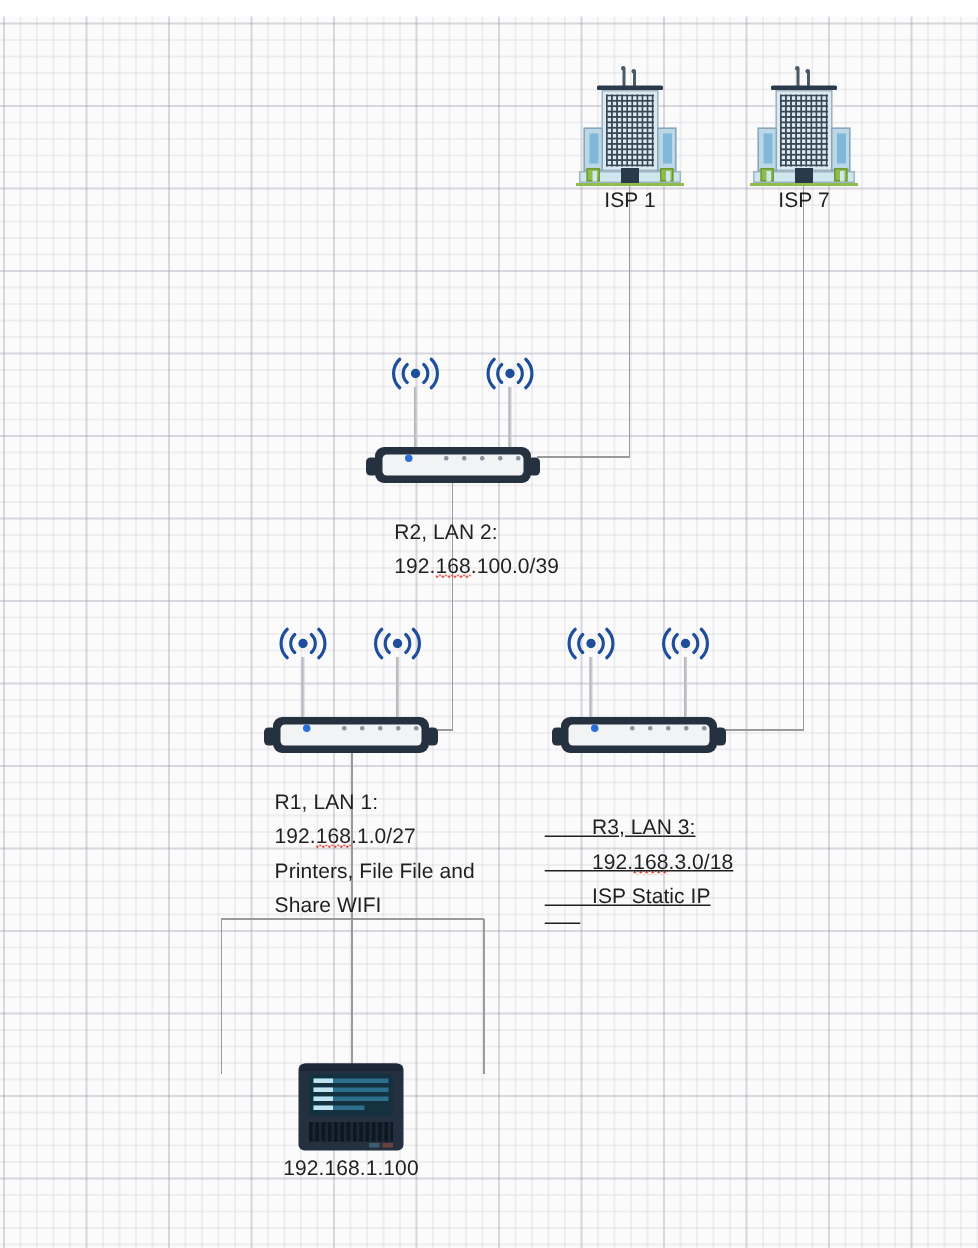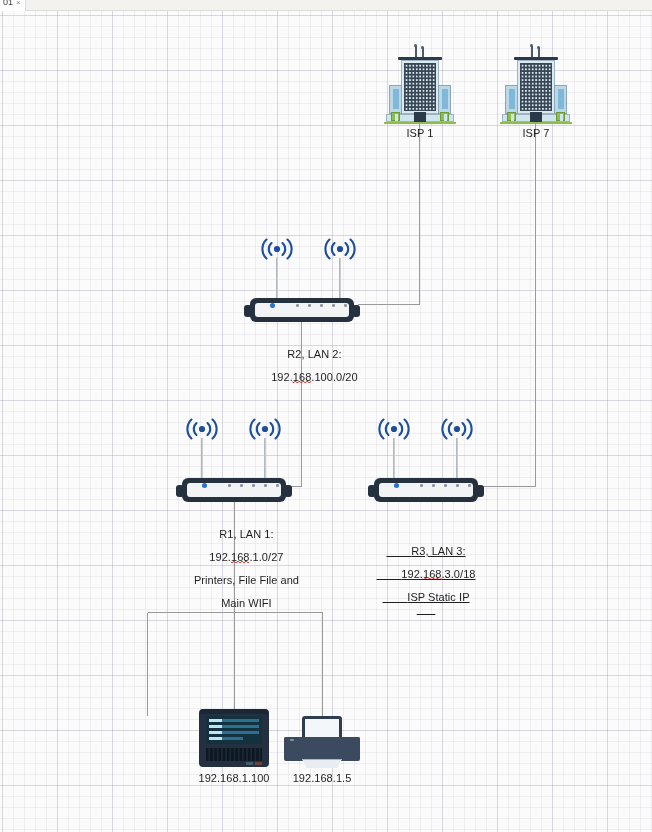--- a/index.html
+++ b/index.html
@@ -53,23 +53,22 @@
 
   
   #links { position: absolute; left: 0; top: 0; width: 652px; height: 821px; }
 
   
   .node { position: absolute; }
   .node-label {
     position: absolute;
     left: 50%;
     transform: translateX(-50%);
-    text-align: center;
     white-space: pre;
-    font-size: 11px;
+    font-size: 14px;
     line-height: 11.6px;
     color: #1f1f1f;
     letter-spacing: 0.05px;
   }
 
   
   .sp {
     position: relative;
     background-image:
       radial-gradient(circle at 1px 1.6px, #e03b2f 0.7px, transparent 0.8px),
@@ -226,26 +225,20 @@
     position: absolute; top: 57px; height: 2.5px; width: 7px;
   }
   .server .ind.a { left: 47px; background: #3e5d6e; }
   .server .ind.b { left: 56px; background: #6d3f3f; }
 </style>
 </head>
 <body>
 
 <div id="app">
 
-  <div id="tabbar">
-    <div id="tab">
-      <span id="tab-label">01</span>
-      <span id="tab-close">×</span>
-    </div>
-  </div>
 
   <div id="canvas">
 
     <svg id="links" viewBox="0 0 652 821" width="652" height="821">
       <g fill="none" stroke="#9a9a9a" stroke-width="1" shape-rendering="crispEdges">
 
         <path d="M419.5 113 L419.5 293.5 L358 293.5"></path>
 
         <path d="M535.5 113 L535.5 475.5 L481 475.5"></path>
 
@@ -345,21 +338,21 @@
         <div class="panel"></div>
         <div class="led" style="left:26px;"></div>
         <div class="port" style="left:52px;"></div>
         <div class="port" style="left:64px;"></div>
         <div class="port" style="left:76px;"></div>
         <div class="port" style="left:88px;"></div>
         <div class="port" style="left:100px;"></div>
       </div>
       <div class="node-label" style="top:101px;">
         <span>R2, LAN 2:</span><br>
-        <span>192.</span><span class="sp">168</span><span>.100.0/20</span>
+        <span>192.</span><span class="sp">168</span><span>.100.0/39</span>
       </div>
     </div>
 
     <div class="node" style="left:176px; top:405px; width:116px;">
       <div class="wifi" style="left:9px; top:0px;">
         <svg width="34" height="26" viewBox="0 0 34 26">
           <circle cx="17" cy="13" r="3.1" fill="#1d4e9c"></circle>
           <path d="M11.5 7 a8 8 0 0 0 0 12" stroke="#1d4e9c" stroke-width="2.1" fill="none" stroke-linecap="round"></path>
           <path d="M6.5 3.5 a13 13 0 0 0 0 19" stroke="#1d4e9c" stroke-width="2.1" fill="none" stroke-linecap="round"></path>
           <path d="M22.5 7 a8 8 0 0 1 0 12" stroke="#1d4e9c" stroke-width="2.1" fill="none" stroke-linecap="round"></path>
@@ -386,21 +379,21 @@
         <div class="port" style="left:52px;"></div>
         <div class="port" style="left:64px;"></div>
         <div class="port" style="left:76px;"></div>
         <div class="port" style="left:88px;"></div>
         <div class="port" style="left:100px;"></div>
       </div>
       <div class="node-label" style="top:101px;">
         <span>R1, LAN 1:</span><br>
         <span>192.</span><span class="sp">168</span><span>.1.0/27</span><br>
         <span>Printers, File File and</span><br>
-        <span>Main WIFI</span>
+        <span>Share WIFI</span>
       </div>
     </div>
 
     <div class="node" style="left:368px; top:405px; width:116px;">
       <div class="wifi" style="left:9px; top:0px;">
         <svg width="34" height="26" viewBox="0 0 34 26">
           <circle cx="17" cy="13" r="3.1" fill="#1d4e9c"></circle>
           <path d="M11.5 7 a8 8 0 0 0 0 12" stroke="#1d4e9c" stroke-width="2.1" fill="none" stroke-linecap="round"></path>
           <path d="M6.5 3.5 a13 13 0 0 0 0 19" stroke="#1d4e9c" stroke-width="2.1" fill="none" stroke-linecap="round"></path>
           <path d="M22.5 7 a8 8 0 0 1 0 12" stroke="#1d4e9c" stroke-width="2.1" fill="none" stroke-linecap="round"></path>
@@ -456,26 +449,15 @@
               <span class="tip"></span>
             </div>
         </div>
         <div class="grille"></div>
         <div class="ind a"></div>
         <div class="ind b"></div>
       </div>
       <div class="node-label" style="top:68px;">192.168.1.100</div>
     </div>
 
-    <div class="node" style="left:284px; top:705px; width:76px;">
-      <div class="printer">
-        <div class="feed-frame"></div>
-        <div class="feed-paper"></div>
-        <div class="body-top"></div>
-        <div class="body"></div>
-        <div class="btn"></div>
-        <div class="out-tray-inner"></div>
-      </div>
-      <div class="node-label" style="top:57px;">192.168.1.5</div>
-    </div>
 
   </div>
 </div>
 
 </body></html>

